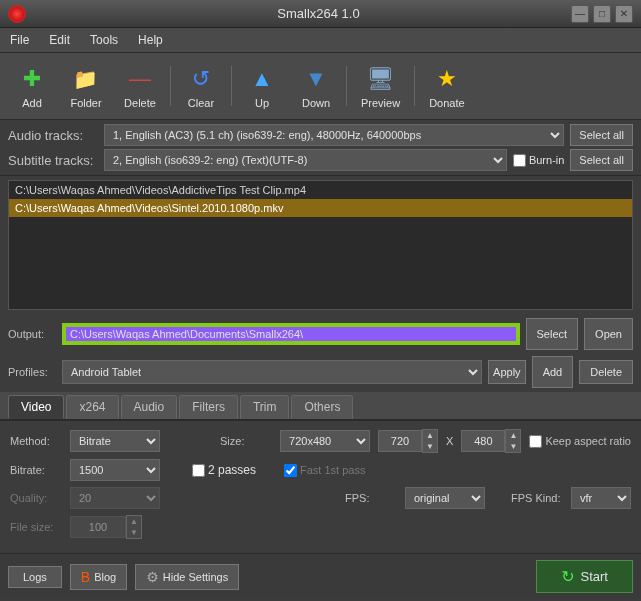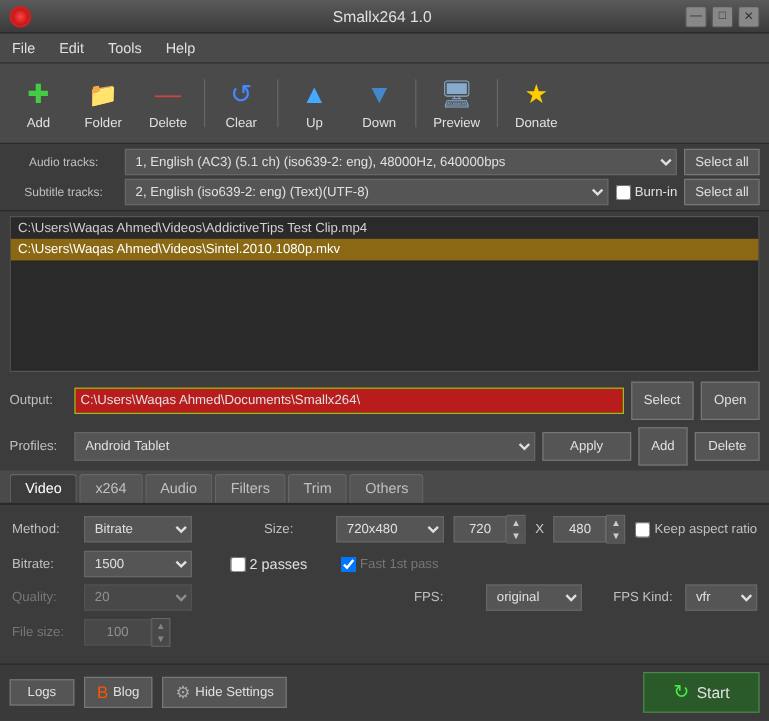--- a/index.html
+++ b/index.html
@@ -81,21 +81,21 @@
       display: flex;
       flex-direction: column;
       gap: 3px;
       border-bottom: 1px solid #2a2a2a;
     }
     .track-row {
       display: flex;
       align-items: center;
       gap: 6px;
     }
-    .track-label { width: 90px; color: #c0c0c0; font-size: 10px; text-align: center; }
+    .track-label { width: 90px; color: #c0c0c0; font-size: 13px; }
     .track-select {
       flex: 1;
       background: #555;
       border: 1px solid #666;
       color: #e0e0e0;
       font-size: 11px;
       padding: 2px 4px;
       height: 22px;
     }
     .select-all-btn {
@@ -126,22 +126,22 @@
 
     .output-row {
       display: flex;
       align-items: center;
       gap: 6px;
       padding: 4px 8px;
     }
     .output-label { color: #c0c0c0; font-size: 11px; width: 48px; }
     .output-input {
       flex: 1;
-      background: #b91c1c;
-      border: 1px solid #84cc16;
+      background: #8b5cf6;
+      border: 4px solid #84cc16;
       color: #e0e0e0;
       font-size: 11px;
       padding: 2px 4px;
       height: 22px;
     }
     .btn-small {
       background: #555;
       border: 1px solid #777;
       color: #e0e0e0;
       font-size: 11px;
@@ -164,21 +164,21 @@
       color: #e0e0e0;
       font-size: 11px;
       padding: 2px 4px;
       height: 24px;
     }
     .btn-apply {
       background: #555;
       border: 1px solid #777;
       color: #e0e0e0;
       font-size: 11px;
-      padding: 3px 22px;
+      padding: 3px 4px;
       cursor: pointer;
       height: 24px;
     }
     .btn-delete {
       background: #555;
       border: 1px solid #777;
       color: #e0e0e0;
       font-size: 11px;
       padding: 3px 10px;
       cursor: pointer;

